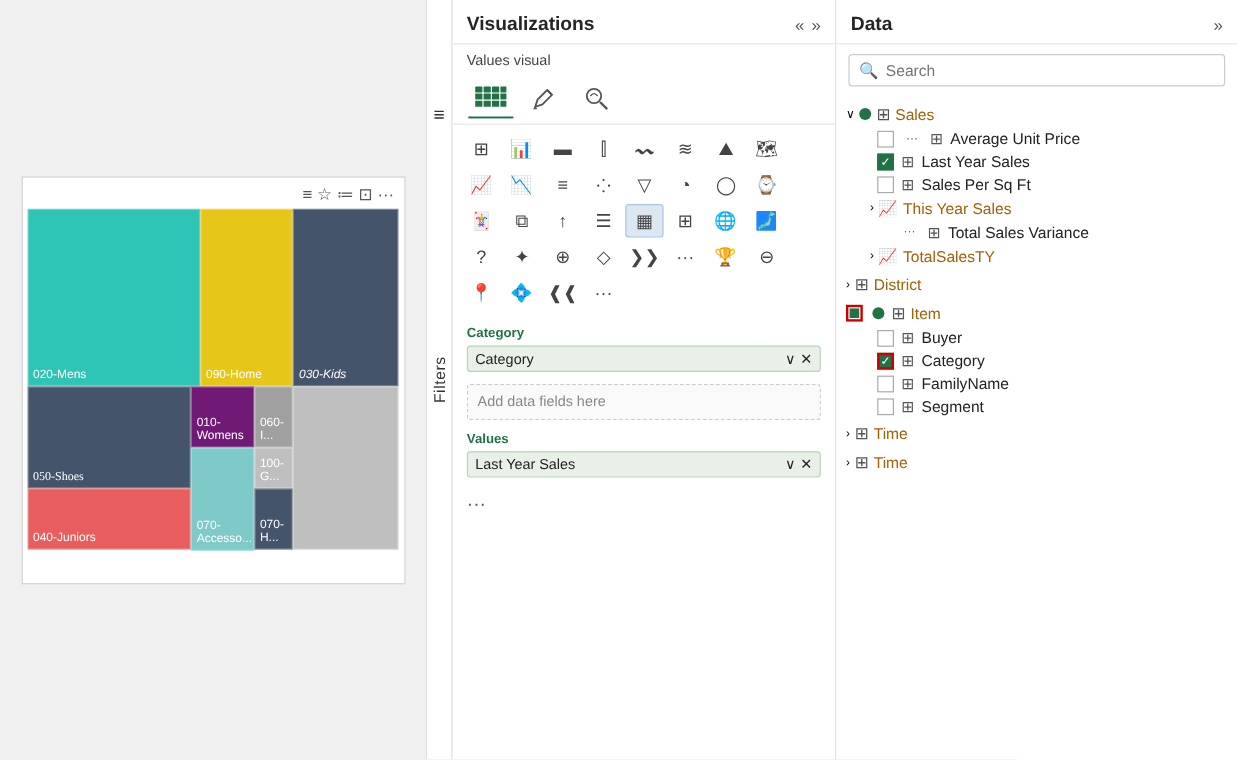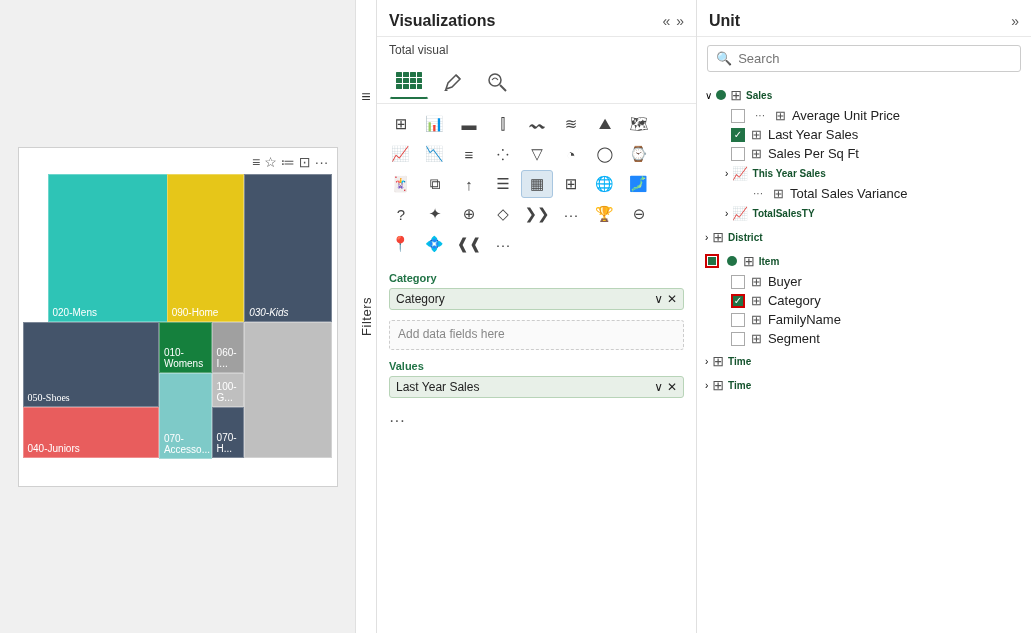--- a/index.html
+++ b/index.html
@@ -252,23 +252,23 @@
       margin-bottom: 2px;
     }
     .tree-group-header {
       display: flex;
       align-items: center;
       padding: 3px 8px;
       cursor: pointer;
       gap: 4px;
     }
     .tree-group-name {
-      font-size: 10px;
-      color: #14532d;
-      font-weight: 700;
+      font-size: 13px;
+      color: #a16207;
+      font-weight: 400;
     }
     .tree-item {
       display: flex;
       align-items: center;
       padding: 2px 8px 2px 34px;
       gap: 6px;
       cursor: pointer;
     }
     .tree-item-check {
       width: 14px;
@@ -317,33 +317,33 @@
   <div class="chart-container">
     <div class="chart-toolbar">
       <span>≡</span>
       <span>☆</span>
       <span>≔</span>
       <span>⊡</span>
       <span>···</span>
     </div>
     <div class="treemap">
 
-    <div class="tm-cell" style="left: 0%; top: 0%; width: 46.5%; height: 52%; background: rgb(46, 196, 182); border: 1px solid rgba(255, 255, 255, 0.3); margin-left: 25px;">
+    <div class="tm-cell" style="left: 0%; top: 0%; width: 46.5%; height: 52%; background: rgb(46, 196, 182); border: 1px solid rgba(255, 255, 255, 0.3);">
           <span>020-Mens</span>
         </div>
         <div class="tm-cell" style="left: 46.5%; top: 0%; width: 25%; height: 52%; background: rgb(230, 198, 25); border: 1px solid rgba(255, 255, 255, 0.3); text-align: center;">
           <span>090-Home</span>
         </div>
         <div class="tm-cell" style="left: 71.5%; top: 0%; width: 28.5%; height: 52%; background: rgb(68, 84, 106); border: 1px solid rgba(255, 255, 255, 0.3); font-style: italic;">
           <span>030-Kids</span>
         </div>
         <div class="tm-cell" style="left: 0%; top: 52%; width: 44%; height: 30%; background: rgb(68, 84, 106); border: 1px solid rgba(255, 255, 255, 0.3); font-family: Liberation Serif, serif;">
           <span>050-Shoes</span>
         </div>
-        <div class="tm-cell" style="left: 44%; top: 52%; width: 17%; height: 18%; background: #15803d; border: 1px solid rgba(255, 255, 255, 0.3);">
+        <div class="tm-cell" style="left: 44%; top: 52%; width: 17%; height: 18%; background: #701a75; border: 1px solid rgba(255, 255, 255, 0.3);">
           <span>010-Womens</span>
         </div>
         <div class="tm-cell" style="left: 61%; top: 52%; width: 10.5%; height: 18%; background: rgb(160, 160, 160); border: 1px solid rgba(255, 255, 255, 0.3);">
           <span>060-I...</span>
         </div>
         <div class="tm-cell" style="left: 0%; top: 82%; width: 44%; height: 18%; background: rgb(232, 93, 93); border: 1px solid rgba(255, 255, 255, 0.3);">
           <span>040-Juniors</span>
         </div>
         <div class="tm-cell" style="left: 44%; top: 70%; width: 17%; height: 30%; background: rgb(126, 202, 200); border: 1px solid rgba(255, 255, 255, 0.3);">
           <span>070-Accesso...</span>
@@ -365,21 +365,21 @@
 </div>
 
 <div class="viz-panel">
   <div class="viz-header">
     <span class="viz-title">Visualizations</span>
     <div class="viz-arrows">
       <button class="arrow-btn">«</button>
       <button class="arrow-btn">»</button>
     </div>
   </div>
-  <div class="build-visual-label">Total visual</div>
+  <div class="build-visual-label">Values visual</div>
   <div class="viz-tabs">
     <div class="viz-tab active">
       <svg width="28" height="22" viewBox="0 0 28 22">
         <rect x="1" y="1" width="6" height="5" fill="#217346" rx="0.5"></rect>
         <rect x="8" y="1" width="6" height="5" fill="#217346" rx="0.5"></rect>
         <rect x="15" y="1" width="6" height="5" fill="#217346" rx="0.5"></rect>
         <rect x="22" y="1" width="5" height="5" fill="#217346" rx="0.5"></rect>
         <rect x="1" y="7" width="6" height="5" fill="#217346" rx="0.5"></rect>
         <rect x="8" y="7" width="6" height="5" fill="#217346" rx="0.5"></rect>
         <rect x="15" y="7" width="6" height="5" fill="#217346" rx="0.5"></rect>
@@ -475,21 +475,21 @@
           <span>✕</span>
         </div>
       </div>
     </div>
     <div class="more-dots">···</div>
   </div>
 </div>
 
 <div class="data-panel">
   <div class="data-header">
-    <span class="data-title">Unit</span>
+    <span class="data-title">Data</span>
     <button class="arrow-btn">»</button>
   </div>
   <div class="search-box">
     <span class="search-icon">🔍</span>
     <input type="text" class="search-input" placeholder="Search" style="">
   </div>
   <div class="data-tree">
 
     <div class="tree-group">
       <div class="tree-group-header">

